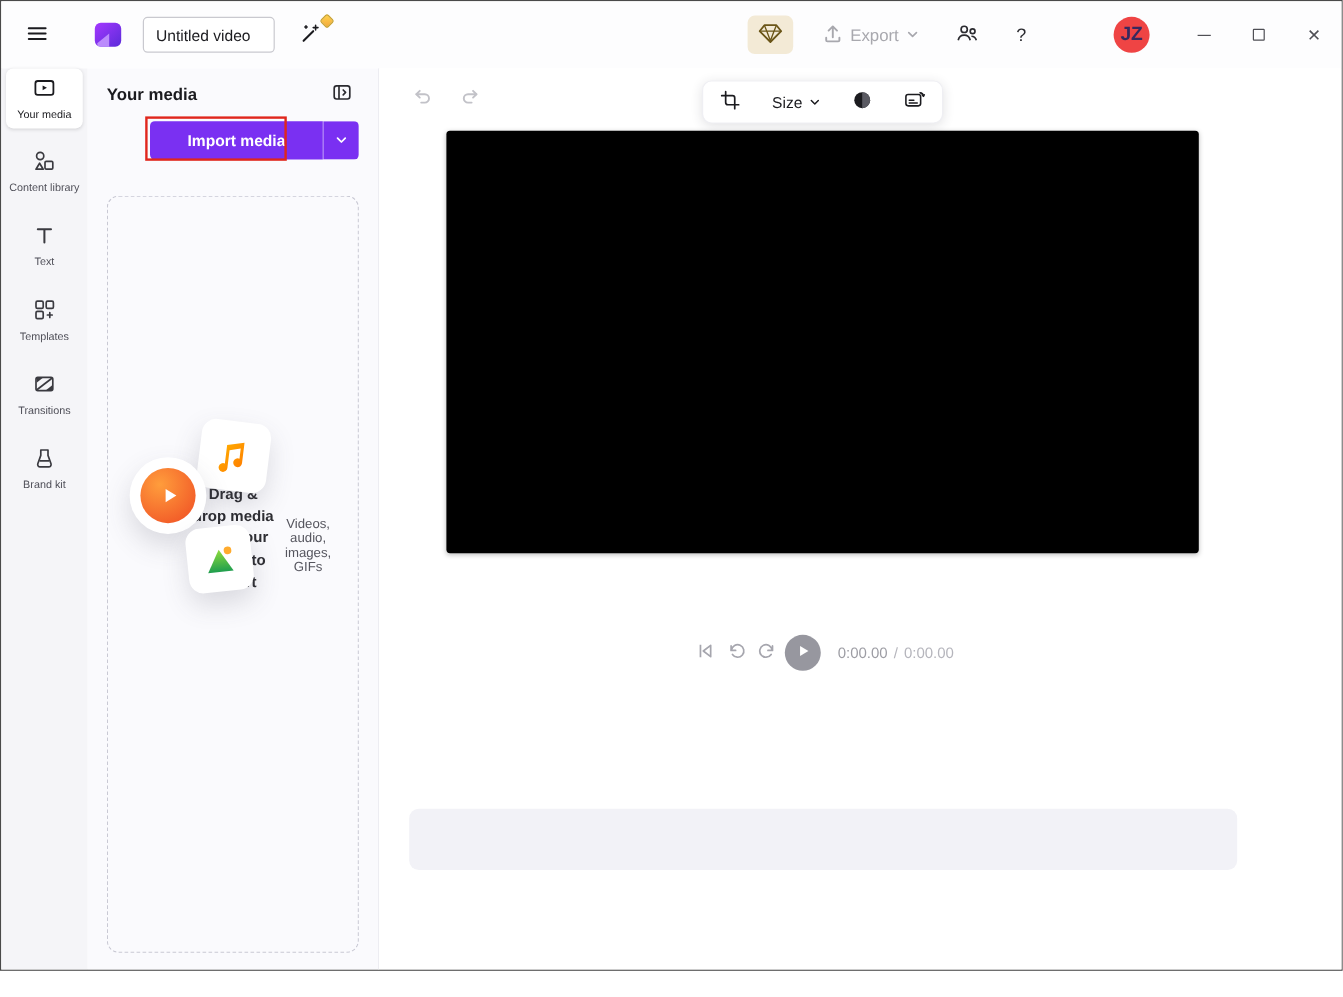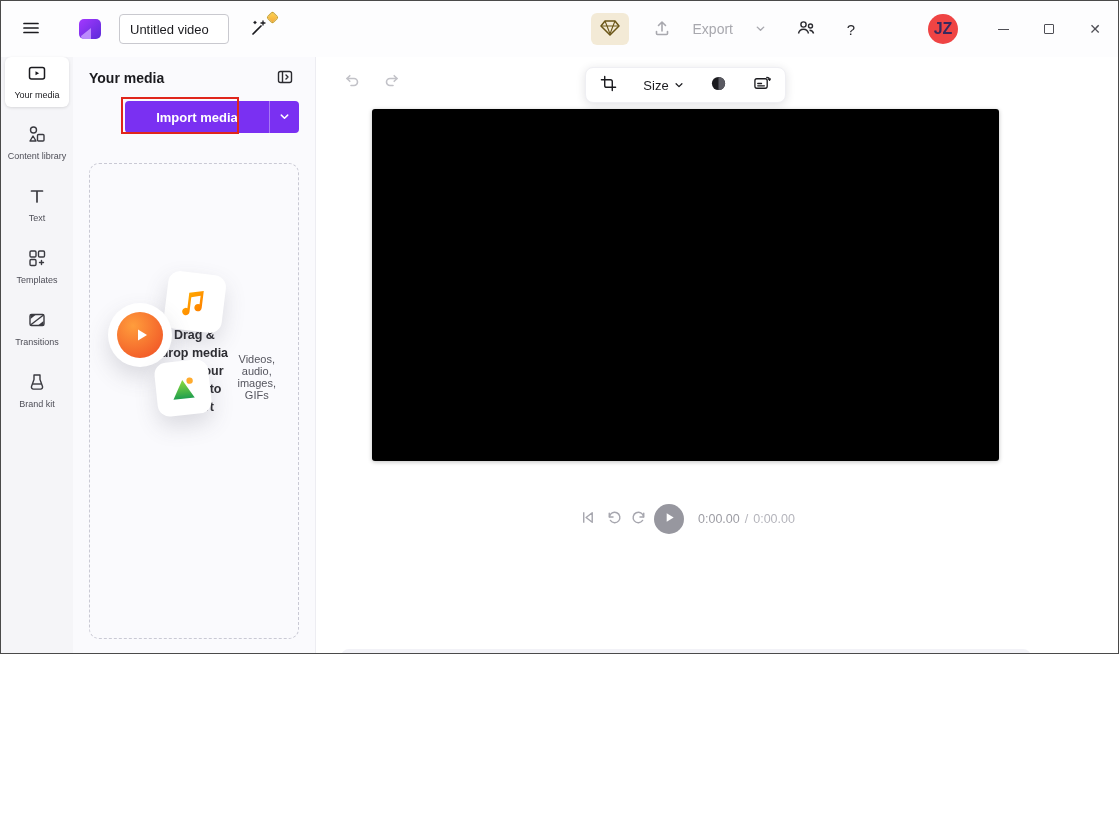--- a/index.html
+++ b/index.html
@@ -1,30 +1,30 @@
 <!DOCTYPE html>
 <html><head>
 <meta charset="utf-8">
 <style>
   * { box-sizing: border-box; margin: 0; padding: 0; }
   html,body { width:1119px; height:831px; }
   body { font-family: "Liberation Sans", "DejaVu Sans", sans-serif; background:#fff; }
-  #app { width:1119px; height:654px; border:1px solid #4a4a4a; background:#fff; display:flex; flex-direction:column; overflow:hidden;justify-content:center; }
+  #app { width:1119px; height:809px; border:1px solid #4a4a4a; background:#fff; display:flex; flex-direction:column; overflow:hidden;justify-content:center; }
 
   
   .topbar { height:56px; flex:0 0 56px; display:flex; align-items:center; background:#fdfdfe; padding-left:12px; }
   .iconbtn { display:flex; align-items:center; justify-content:center; width:36px; height:36px; border-radius:6px; background:transparent; border:none; cursor:pointer; color:#1b1b1f; }
   .hamburger { margin-right:28px; }
   .logo { width:26px; height:26px; margin-right:16px; }
   .title-input { width:110px; height:30px; border:1px solid #c9c9cf; border-radius:4px; padding:0 10px; font-size:13px; color:#1b1b1f; font-family:"Liberation Sans",sans-serif; background:#fff; }
   .wand-wrap { position:relative; margin-left:12px; }
   .wand-badge { position:absolute; top:2px; right:0px; width:9px; height:9px; transform:rotate(45deg); background:linear-gradient(135deg,#ffd34d,#f3a93c); border:1px solid #caa22e; border-radius:2px; }
   .topbar-right { margin-left:auto; display:flex; align-items:center; }
   .upgrade-btn { width:38px; height:32px; border-radius:6px; background:#f3ead6; border:none; display:flex; align-items:center; justify-content:center; color:#6b5618; cursor:pointer; margin-right:24px; }
-  .export-btn { display:flex; align-items:center; gap:22px; border:none; background:transparent; color:#a8a8ae; font-size:14px; cursor:default; margin-right:22px; font-family:"Liberation Sans",sans-serif; }
+  .export-btn { display:flex; align-items:center; gap:6px; border:none; background:transparent; color:#a8a8ae; font-size:14px; cursor:default; margin-right:22px; font-family:"Liberation Sans",sans-serif; }
   .people-btn { color:#2b2b30; margin-right:12px; }
   .help-btn { color:#2b2b30; font-size:15px; margin-right:14px; width:30px; }
   .avatar { width:30px; height:30px; border-radius:50%; background:#ef4444; color:#38295e; font-size:16px; font-weight:700; display:flex; align-items:center; justify-content:center; margin-right:22px;margin-left:48px; }
   .win-controls { display:flex; align-self:flex-start; }
   .win-btn { width:46px; height:40px; display:flex; align-items:center; justify-content:center; background:transparent; border:none; color:#4f4f55; cursor:pointer; }
   .win-min-glyph { width:11px; height:1px; background:#4f4f55; display:block; }
   .win-max-glyph { width:10px; height:10px; border:1px solid #4f4f55; border-radius:1px; display:block; }
   .win-close-glyph { font-size:14px; line-height:1; color:#4f4f55; }
 
   
@@ -58,21 +58,21 @@
   .dz-sub { margin-top:12px; font-size:11px; color:#55555e; text-align:center; }
 
   
   .canvas { flex:1; background:#ffffff; position:relative; padding-top:52px; min-width:0; }
   .history { position:absolute; top:12px; left:24px; display:flex; gap:16px; color:#c2c2c8; }
   .history .iconbtn { width:24px; height:24px; color:#c2c2c8; cursor:default; }
   .float-toolbar-wrap { position:absolute; top:10px; left:56px; width:627px; display:flex; justify-content:center; }
   .float-toolbar { display:flex; align-items:center; gap:26px; background:#fff; border:1px solid #efeff3; border-radius:8px; box-shadow:0 2px 10px rgba(40,40,60,.14); padding:7px 14px; }
   .ft-item { display:flex; align-items:center; gap:5px; background:transparent; border:none; cursor:pointer; color:#1b1b1f; font-size:13px; font-family:"Liberation Sans",sans-serif; }
   .preview { margin-left:56px; width:627px; height:352px; background:#000; border-radius:3px; box-shadow:0 1px 4px rgba(0,0,0,.25); }
-  .controls { margin-left:56px; width:627px; margin-top:43px; display:flex; align-items:center; justify-content:center; gap:4px; color:#a6a6ae; }
+  .controls { margin-left:56px; width:627px; margin-top:68px; display:flex; align-items:center; justify-content:center; gap:4px; color:#a6a6ae; }
   .ctrl-btn { background:transparent; border:none; color:#a6a6ae; width:22px; height:22px; display:flex; align-items:center; justify-content:center; cursor:default; }
   .play-btn { width:30px; height:30px; border-radius:50%; background:#97979f; border:none; display:flex; align-items:center; justify-content:center; cursor:default; }
   .time { margin-left:10px; font-size:12.5px; color:#b5b5bc; display:flex; gap:5px; }
   .time .cur { color:#9d9da4; }
   .timeline-track { margin-left:25px; margin-top:115px; width:690px; height:51px; background:#f2f2f7; border-radius:8px; }
 </style>
 </head>
 <body>
 
 <div id="app">

